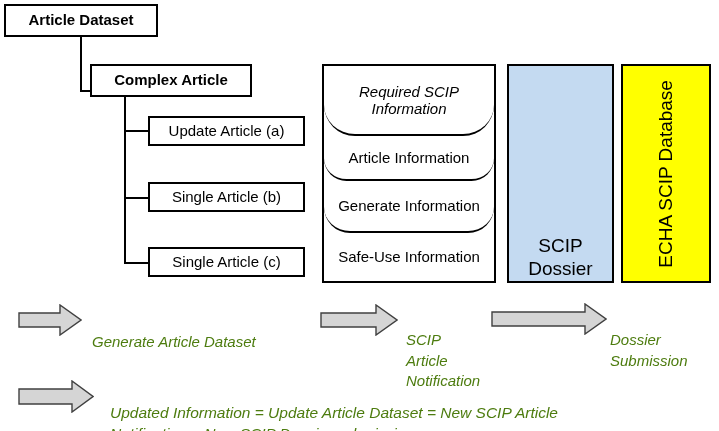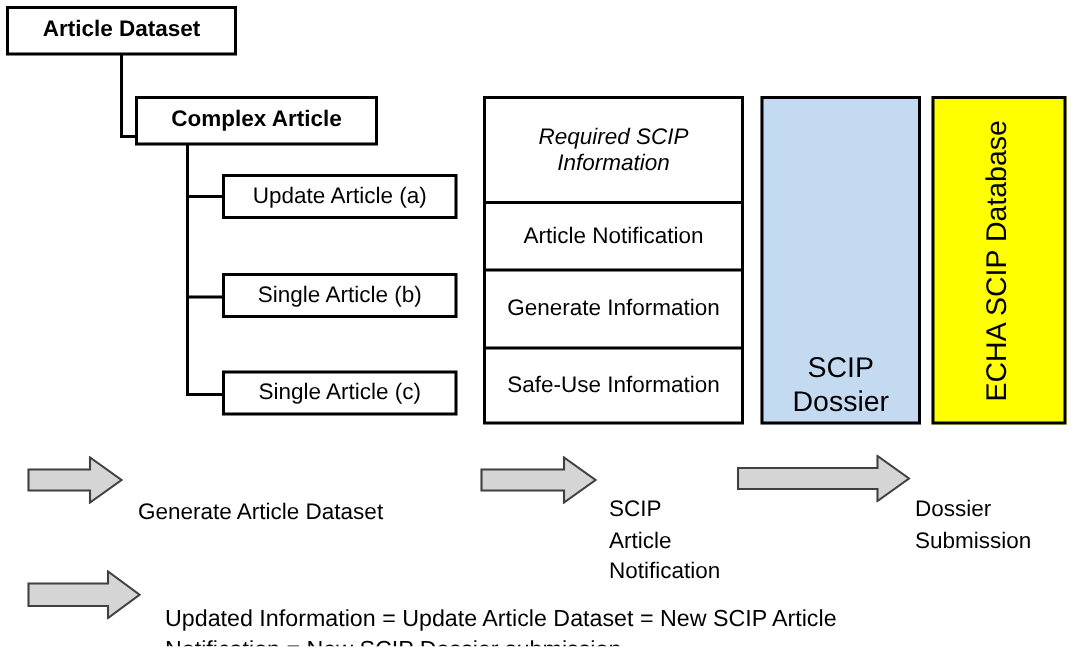--- a/index.html
+++ b/index.html
@@ -63,20 +63,21 @@
   }
   #scip-table .cell {
     box-sizing: border-box;
     display: flex;
     align-items: center;
     justify-content: center;
     text-align: center;
     font-size: 15px;
     line-height: 1.15;
     border-bottom: 2px solid #000000;
+    border-radius: 31px;
   }
   #scip-table .cell:last-child { border-bottom: none; }
   #scip-table .cell.header {
     font-style: italic;
     flex: 0 0 70px;
   }
   #scip-table .cell.r1 { flex: 0 0 45px; }
   #scip-table .cell.r2 { flex: 0 0 52px; }
   #scip-table .cell.r3 { flex: 1 1 auto; }
 
@@ -121,21 +122,22 @@
     position: absolute;
   }
   .arrow svg { display: block; }
 
   
   .caption {
     position: absolute;
     font-size: 15px;
     line-height: 1.35;
     white-space: pre-line;
-    color: #000000;
+    color: #4d7c0f;
+    font-style: italic;
   }
   .caption.big { font-size: 15.5px; }
 </style>
 </head>
 <body>
 
 <div id="canvas">
 
   <div class="box box-bold" style="left:4px; top:4px; width:154px; height:33px;">
     <span>Article Dataset</span>
@@ -163,21 +165,21 @@
 
   <div class="box box-plain" style="left:148px; top:247px; width:157px; height:30px;align-items:center;">
     <span>Single Article (c)</span>
   </div>
 
   <div id="scip-table">
     <div class="cell header">
       <span>Required SCIP Information</span>
     </div>
     <div class="cell r1">
-      <span>Article Notification</span>
+      <span>Article Information</span>
     </div>
     <div class="cell r2">
       <span>Generate Information</span>
     </div>
     <div class="cell r3">
       <span>Safe-Use Information</span>
     </div>
   </div>
 
   <div id="dossier-box" style="background:#c4daf1;">

